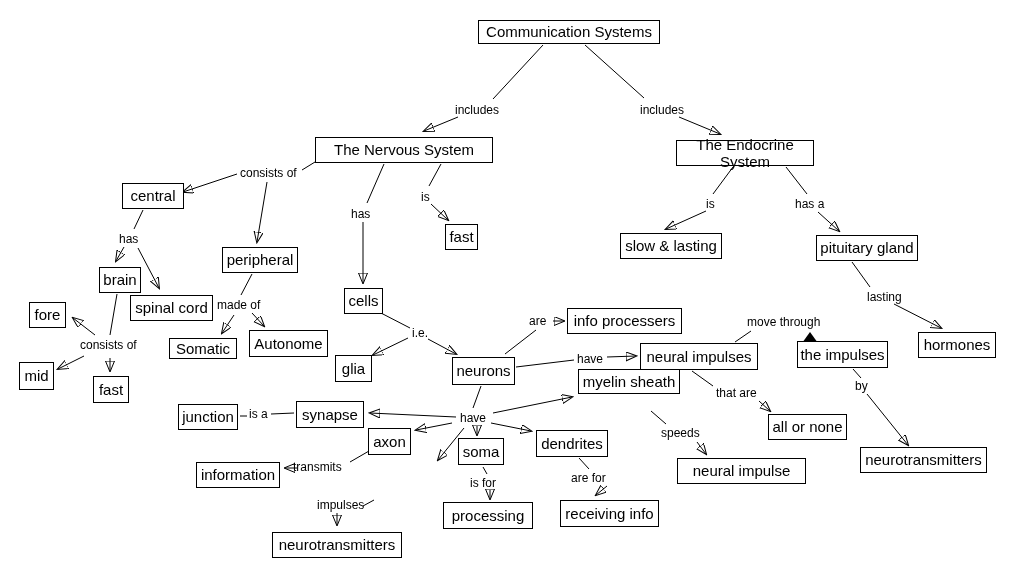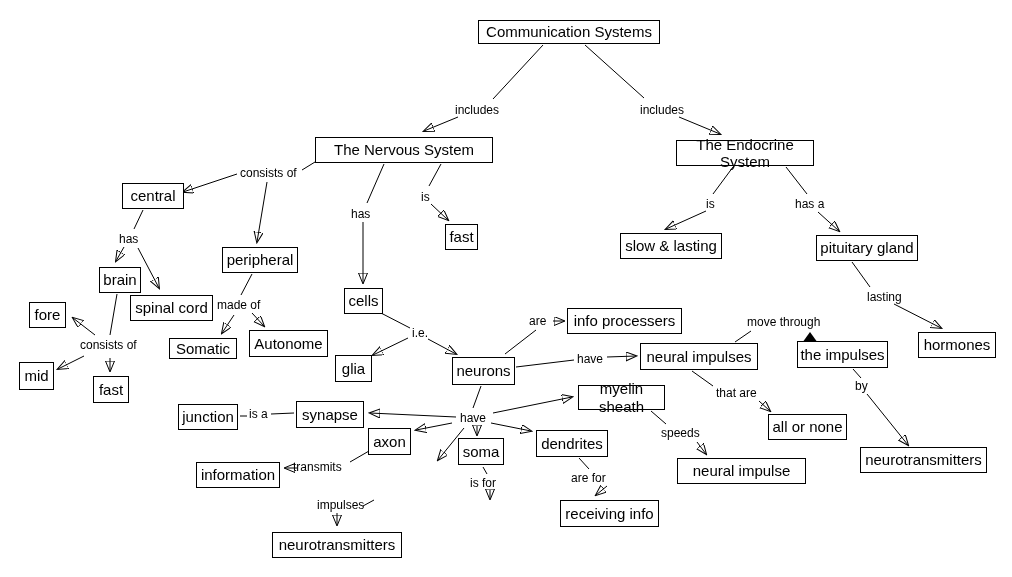--- a/index.html
+++ b/index.html
@@ -105,29 +105,30 @@
   <div class="node" style="left:93px;top:376px;width:36px;height:27px">fast</div>
   <div class="node" style="left:169px;top:338px;width:68px;height:21px">Somatic</div>
   <div class="node" style="left:249px;top:330px;width:79px;height:27px">Autonome</div>
   <div class="node" style="left:344px;top:288px;width:39px;height:26px">cells</div>
   <div class="node" style="left:335px;top:355px;width:37px;height:27px">glia</div>
   <div class="node" style="left:452px;top:357px;width:63px;height:28px">neurons</div>
   <div class="node" style="left:567px;top:308px;width:115px;height:26px">info processers</div>
   <div class="node" style="left:640px;top:343px;width:118px;height:27px">neural impulses</div>
   <div class="node" style="left:797px;top:341px;width:91px;height:27px">the impulses</div>
   <div class="node" style="left:918px;top:332px;width:78px;height:26px">hormones</div>
-  <div class="node" style="left:578px;top:385px;width:87px;height:25px">myelin sheath</div>
+  <div class="node" style="left:578px;top:369px;width:102px;height:25px">myelin sheath</div>
   <div class="node" style="left:178px;top:404px;width:60px;height:26px">junction</div>
   <div class="node" style="left:296px;top:401px;width:68px;height:27px">synapse</div>
   <div class="node" style="left:368px;top:428px;width:43px;height:27px">axon</div>
   <div class="node" style="left:458px;top:438px;width:46px;height:27px">soma</div>
   <div class="node" style="left:536px;top:430px;width:72px;height:27px">dendrites</div>
   <div class="node" style="left:768px;top:414px;width:79px;height:26px">all or none</div>
   <div class="node" style="left:677px;top:458px;width:129px;height:26px">neural impulse</div>
   <div class="node" style="left:196px;top:462px;width:84px;height:26px">information</div>
+  <div class="node" style="left:443px;top:502px;width:90px;height:27px">processing</div>
   <div class="node" style="left:560px;top:500px;width:99px;height:27px">receiving info</div>
   <div class="node" style="left:272px;top:532px;width:130px;height:26px">neurotransmitters</div>
   <div class="node" style="left:860px;top:447px;width:127px;height:26px">neurotransmitters</div>
 
   <div class="lbl" style="left:455px;top:103px">includes</div>
   <div class="lbl" style="left:640px;top:103px">includes</div>
   <div class="lbl" style="left:240px;top:166px">consists of</div>
   <div class="lbl" style="left:421px;top:190px">is</div>
   <div class="lbl" style="left:351px;top:207px">has</div>
   <div class="lbl" style="left:706px;top:197px">is</div>

